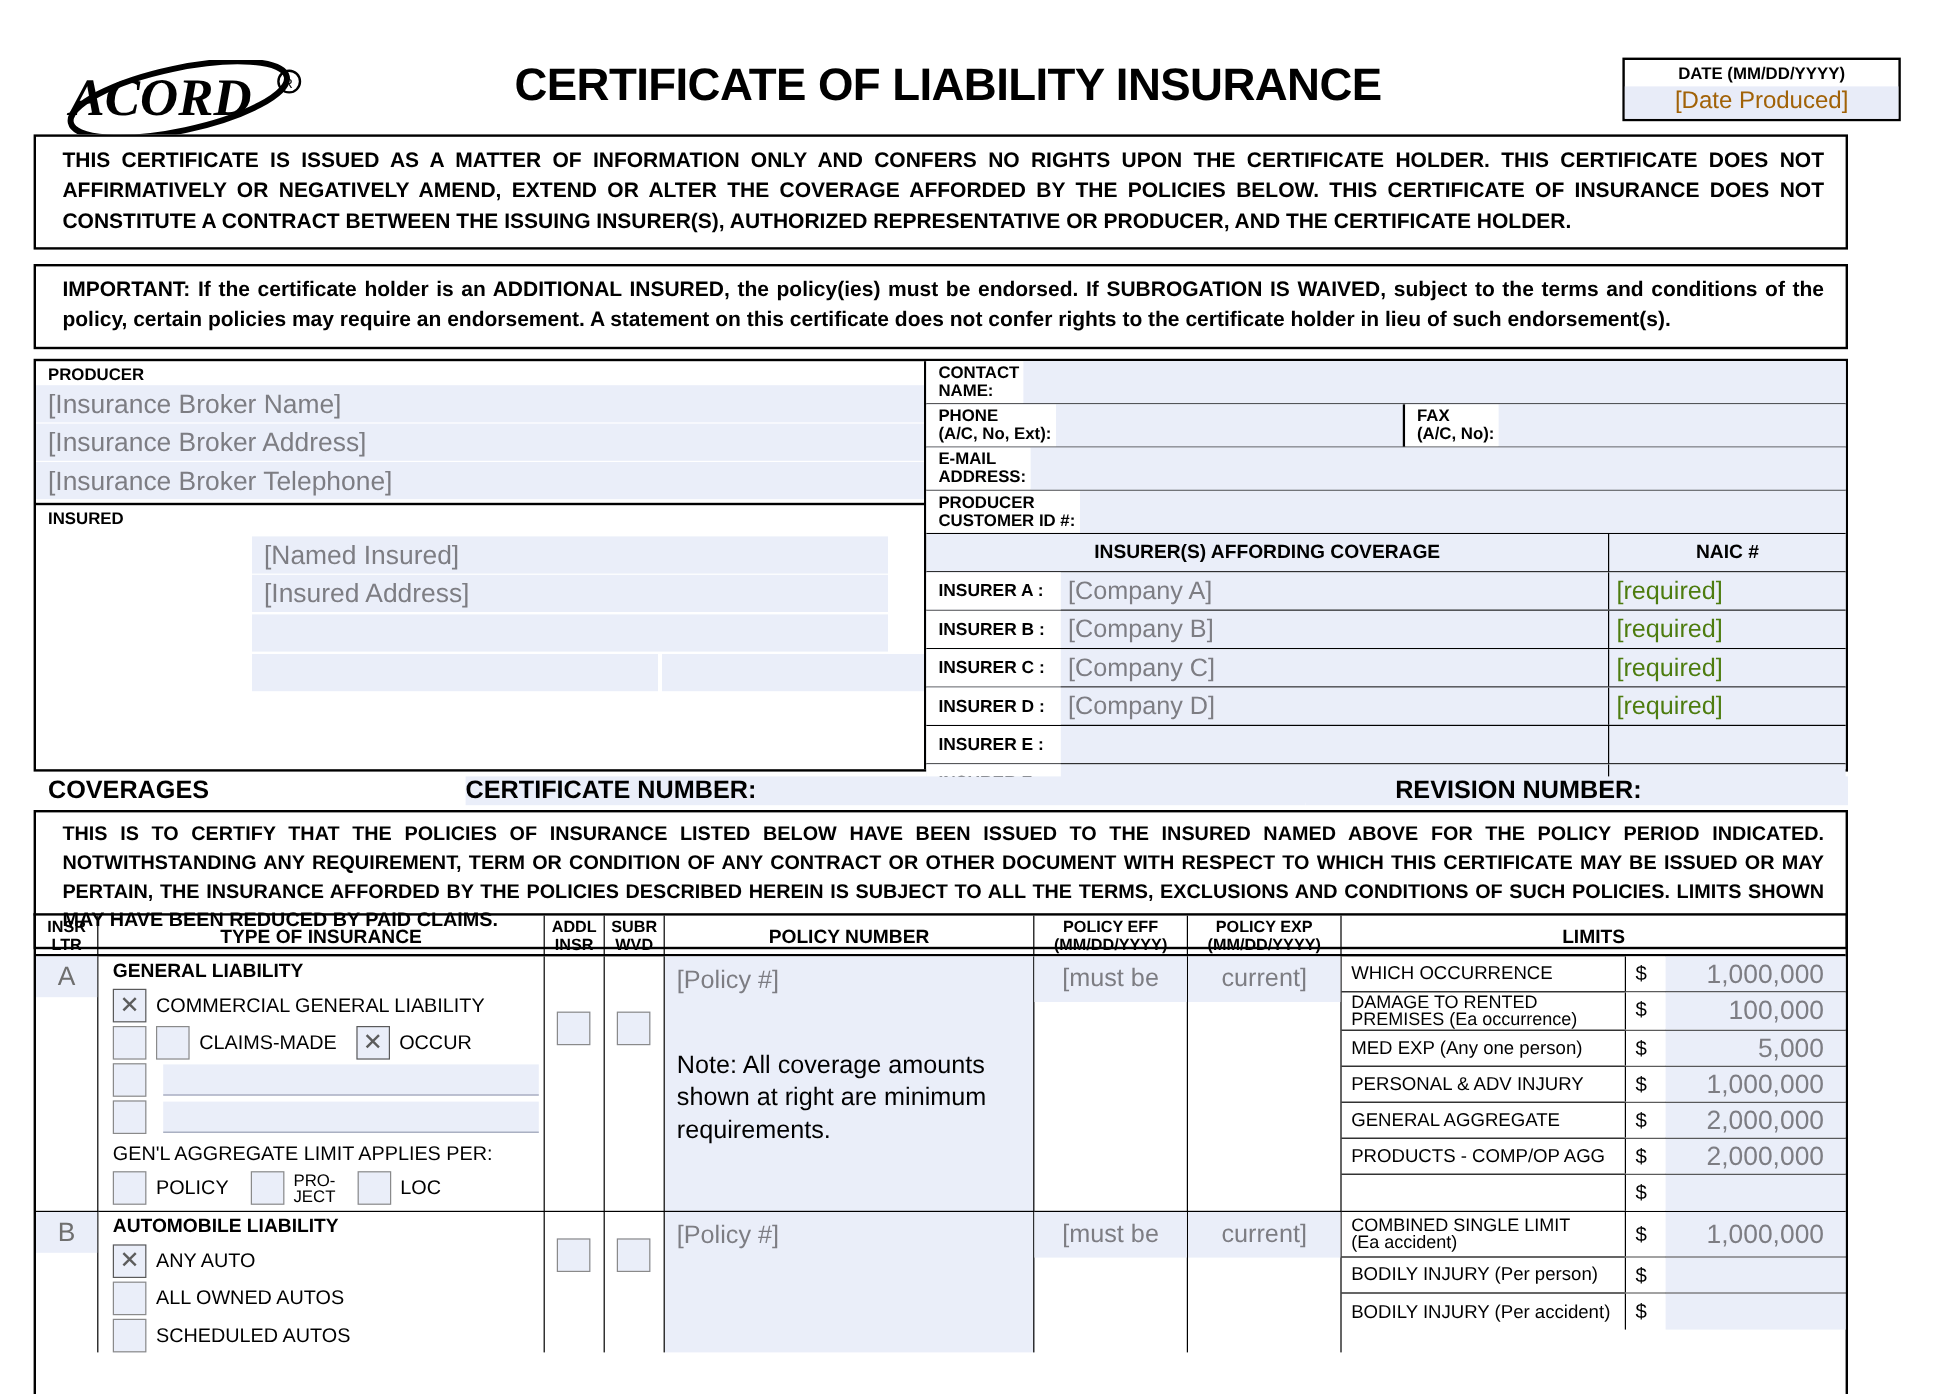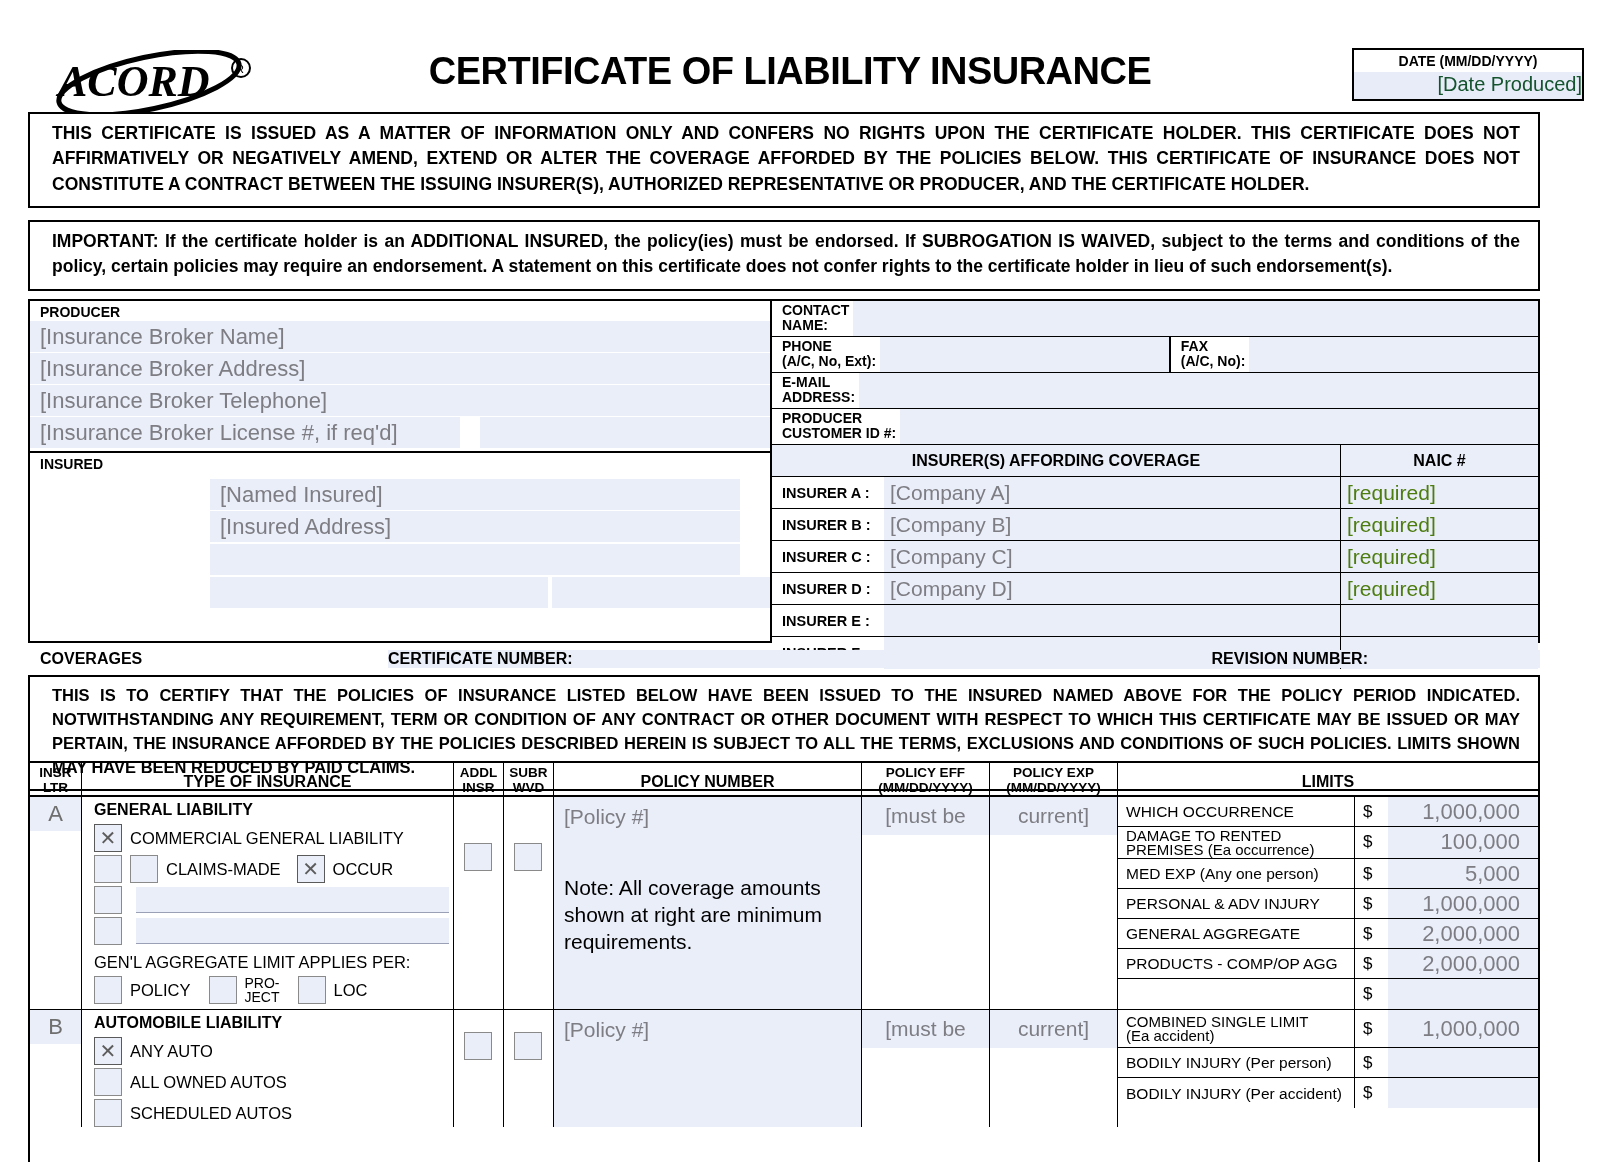--- a/index.html
+++ b/index.html
@@ -46,23 +46,23 @@
   }
   .date-label {
     text-align: center;
     font-size: 14px;
     font-weight: bold;
     padding: 3px 0 3px;
     color: #000;
   }
   .date-value {
     background: #e8ecf8;
-    text-align: right;
+    text-align: center;
     font-size: 20px;
-    color: #14532d;
+    color: #a16207;
     padding: 1px 0 3px;
   }
 
   
   .frame {
     position: absolute;
     left: 28px;
     width: 1512px;
     border: 2px solid #000;
     background: #fff;
@@ -191,21 +191,21 @@
     line-height: 32px;
   }
 
   
   .cov-bar {
     position: absolute;
     left: 28px; top: 645px;
     width: 1512px; height: 28px;
     display: flex;
     align-items: center;
-    font-size: 16px;
+    font-size: 21px;
     font-weight: bold;
   }
   .cov-bar .c1 { width: 360px; padding-left: 12px; }
   .cov-bar .c2 { width: 700px; }
   .cov-bar .c3 { flex: 1; }
   .cov-hl { background: #eaeef9; }
 
   
   .ptable {
     position: absolute;
@@ -394,21 +394,20 @@
     <div class="para">IMPORTANT:  If the certificate holder is an ADDITIONAL INSURED, the policy(ies) must be endorsed.  If SUBROGATION IS WAIVED, subject to the terms and conditions of the policy, certain policies may require an endorsement.  A statement on this certificate does not confer rights to the certificate holder in lieu of such endorsement(s).</div>
   </div>
 
   <div class="pi-block">
 
     <div class="pi-left">
       <div class="sec-label">PRODUCER</div>
       <div class="ph-line">[Insurance Broker Name]</div>
       <div class="ph-line">[Insurance Broker Address]</div>
       <div class="ph-line">[Insurance Broker Telephone]</div>
-      <div class="ph-line narrow">[Insurance Broker License #, if req'd]</div>
 
       <div style="border-top:2px solid #000;margin-top:3px;height:182px;">
         <div class="sec-label">INSURED</div>
         <div class="insured-wrap">
           <div class="ph-line">[Named Insured]</div>
           <div class="ph-line">[Insured Address]</div>
           <div class="ph-blank"></div>
           <div class="ph-blank split"></div>
         </div>
       </div>

